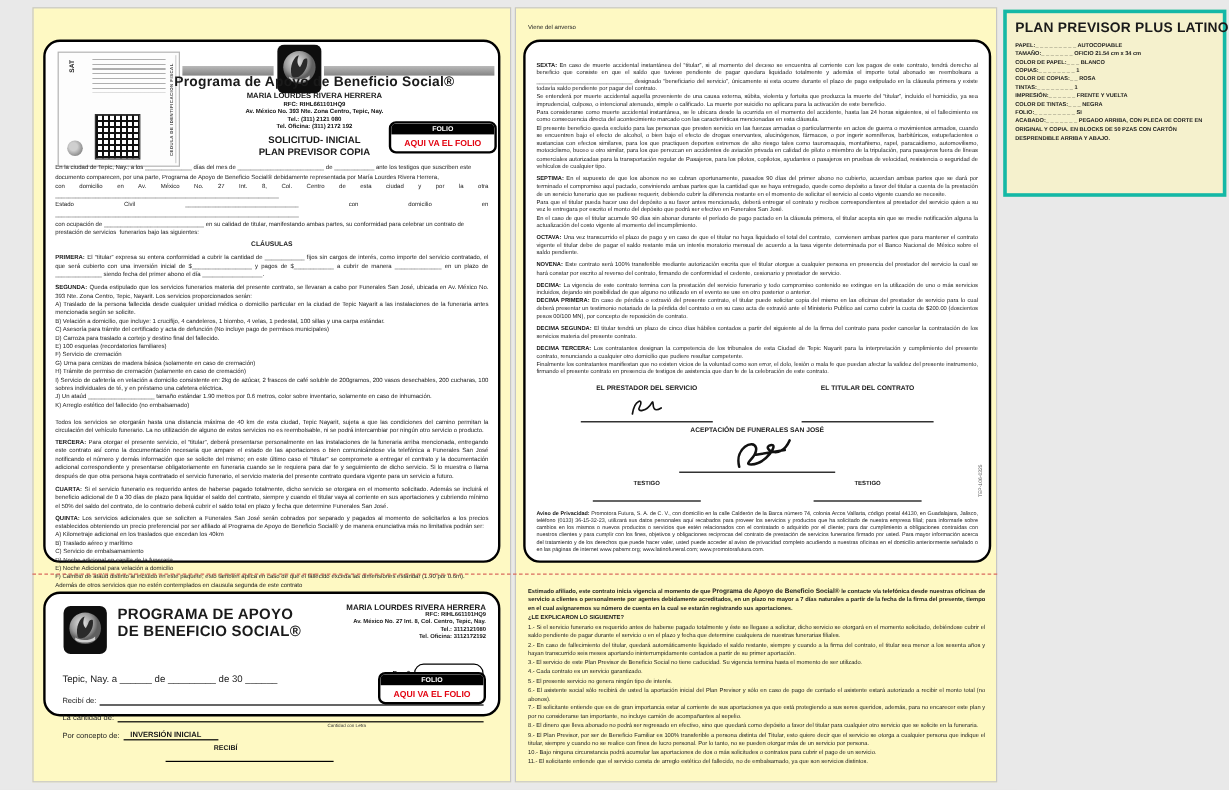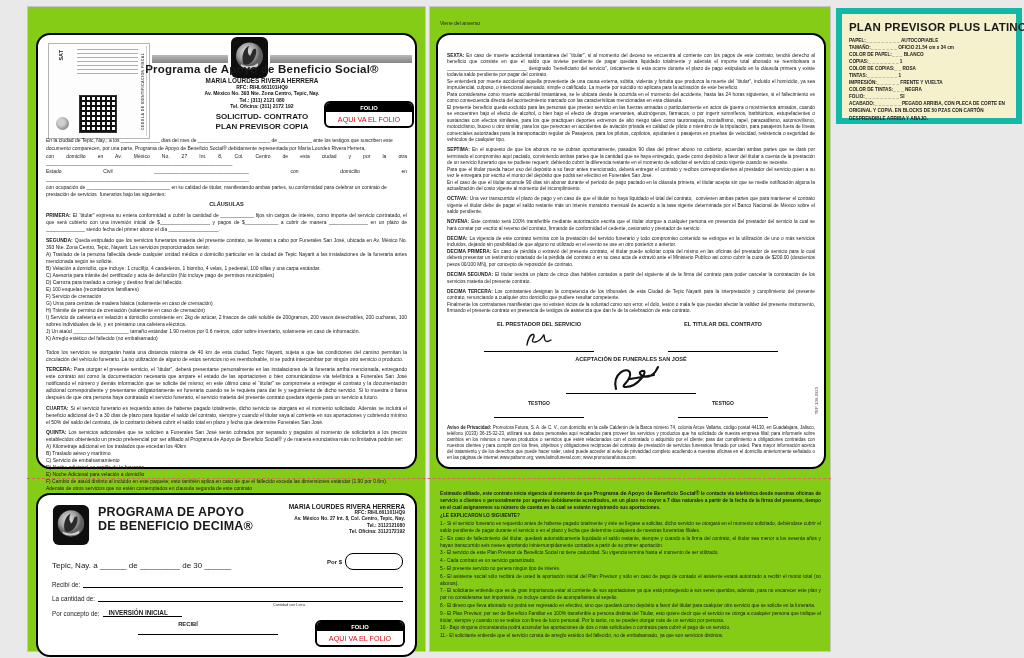--- a/index.html
+++ b/index.html
@@ -1,25 +1,25 @@
 <!DOCTYPE html>
 <html><head>
 <meta charset="utf-8">
 <style>
   html,body{margin:0;padding:0;background:#e9e9e9;}
   .canvas{position:relative;width:1024px;height:658px;background:#e9e9e9;overflow:hidden;
           font-family:"Liberation Sans",sans-serif;color:#1a1a1a;}
-  .page{position:absolute;top:6px;height:646px;background:#84cc16;border:1px solid #c6c6c6;box-sizing:border-box;}
+  .page{position:absolute;top:6px;height:646px;background:#fef9c3;border:1px solid #c6c6c6;box-sizing:border-box;}
   .page-left{left:27px;width:399px;}
   .page-right{left:429px;width:402px;}
 
   
   .cbox{position:absolute;left:8px;top:26px;width:381px;height:436px;border:2px solid #000;border-radius:14px;box-sizing:border-box;background:#fff;}
   .cbox2{position:absolute;left:6px;top:26px;width:390px;height:436px;border:2px solid #000;border-radius:14px;box-sizing:border-box;background:#fff;padding:14px 9px 42px 9px;}
-  .rbox{position:absolute;left:8px;top:486px;width:381px;height:164px;border:2px solid #000;border-radius:14px;box-sizing:border-box;background:#fff;}
+  .rbox{position:absolute;left:8px;top:486px;width:381px;height:104px;border:2px solid #000;border-radius:14px;box-sizing:border-box;background:#fff;}
 
   
   .cedula{position:absolute;left:10px;top:8px;width:102px;height:96px;border:1px solid #b5b5b5;background:#fdfdfd;display:flex;padding:2px;box-sizing:border-box;}
   .ced-strip{writing-mode:vertical-rl;transform:rotate(180deg);font-size:3.6px;font-weight:bold;color:#444;
              border-left:1px solid #d0d0d0;padding:1px;text-align:center;letter-spacing:.4px;}
   .ced-mid{width:24px;position:relative;}
   .ced-sat{position:absolute;top:4px;left:7px;writing-mode:vertical-rl;transform:rotate(180deg);font-size:5.5px;font-weight:bold;color:#222;}
   .ced-seal{position:absolute;bottom:6px;left:5px;width:13px;height:13px;border-radius:50%;
             background:radial-gradient(circle at 40% 40%, #cfcfcf 0 30%, #8f8f8f 70%, #6f6f6f 100%);}
   .ced-right{flex:1;position:relative;}
@@ -35,21 +35,21 @@
   .bar-r{left:232px;top:20px;width:142px;}
   .logo{position:absolute;left:193px;top:2px;width:37px;height:41px;}
   .hgroup{position:absolute;left:100px;top:28px;width:248px;text-align:center;}
   .brand{font-size:11.5px;font-weight:bold;letter-spacing:.2px;white-space:nowrap;}
   .hname{font-size:6.4px;font-weight:bold;margin-top:2px;}
   .hsm{font-size:5px;font-weight:bold;color:#111;line-height:1.25;}
   .doc-title{font-size:8px;font-weight:bold;margin-top:3px;line-height:1.2;}
   .folio{position:absolute;width:90px;border:2px solid #000;border-radius:6px;background:#fff;text-align:center;overflow:hidden;box-sizing:border-box;}
   .folio-front{left:286px;top:66px;}
   .folio-h{background:#000;color:#fff;font-size:5.8px;font-weight:bold;padding:1.5px 0;}
-  .folio-v{color:#e30613;font-size:7.2px;font-weight:normal;padding:2.5px 1px;}
+  .folio-v{color:#e30613;font-size:7.2px;font-weight:bold;padding:2.5px 1px;}
 
   
   .btext{position:absolute;left:8px;right:8px;top:102px;font-size:5px;line-height:1.4;text-align:justify;}
   .introline{white-space:pre-wrap;line-height:1.55;}
   .clh{text-align:center;font-weight:bold;font-size:5.6px;margin:2px 0 1px;}
   .cl{margin:3.5px 0 0;}
   .clt{font-weight:bold;margin-right:2px;}
   .clx{white-space:pre-wrap;}
   .continua{text-align:right;font-size:5px;margin-top:6px;}
   .viene{position:absolute;left:10px;top:13px;font-size:5px;color:#222;}
@@ -93,21 +93,21 @@
   .row-recibide{top:84px;right:12px;}
   .row-cantidad{top:98px;right:12px;}
   .cletra{position:absolute;right:110px;top:108px;font-size:3.8px;color:#333;}
   .row-concepto{top:114px;right:150px;}
   .concepto-val{border-bottom:1px solid #000;font-weight:bold;font-size:6.3px;padding:0 14px 0 6px;}
   .rrecibi{position:absolute;left:60px;width:180px;top:126px;text-align:center;font-weight:bold;font-size:5.8px;}
   .rsig{position:absolute;left:100px;width:140px;top:139px;border-top:1px solid #000;}
   .folio-receipt{right:10px;bottom:8px;left:auto;top:auto;}
 
   
-  .note{position:absolute;left:836px;top:8px;width:186px;height:116px;background:#f5f1cd;border:6px solid #14b8a6;box-sizing:border-box;padding:7px 7px 4px;}
+  .note{position:absolute;left:836px;top:8px;width:186px;height:156px;background:#f5f1cd;border:3px solid #14b8a6;box-sizing:border-box;padding:7px 7px 4px;}
   .note-title{font-size:11.5px;font-weight:bold;letter-spacing:.2px;margin-bottom:4px;white-space:nowrap;}
   .note-row{font-size:4.7px;font-weight:bold;line-height:1.5;}
 </style>
 </head>
 <body>
 
 <div class="canvas">
 
   <section class="page page-left">
     <div class="cbox">
@@ -142,21 +142,21 @@
       </div>
       <div class="bar bar-r"></div>
 
       <div class="hgroup">
         <div class="brand">Programa de Apoyo de Beneficio Social®</div>
         <div class="hname">MARIA LOURDES RIVERA HERRERA</div>
         <div class="hsm">RFC: RIHL661101HQ9</div>
         <div class="hsm">Av. México No. 393 Nte. Zona Centro, Tepic, Nay.</div>
         <div class="hsm">Tel.: (311) 2121 080</div>
         <div class="hsm">Tel. Oficina: (311) 2172 192</div>
-        <div class="doc-title">SOLICITUD- CONTRATO</div>
+        <div class="doc-title">SOLICITUD- INICIAL</div>
         <div class="doc-title" style="margin-top:0;">PLAN PREVISOR COPIA</div>
       </div>
 
       <div class="folio folio-front">
         <div class="folio-h">FOLIO</div>
         <div class="folio-v">AQUI VA EL FOLIO</div>
       </div>
 
       <div class="btext">
         <div class="introline">En la ciudad de Tepic, Nay.; a los ______________ días del mes de __________________________ de ____________ ante los testigos que suscriben este</div>
@@ -199,21 +199,21 @@
       <div class="rlogo">
         <svg width="40" height="40" viewBox="0 0 37 41">
           <rect x="0" y="0" width="37" height="41" rx="6" fill="#0e0e0e"></rect>
           <circle cx="18.5" cy="19" r="13.5" fill="url(#g1)"></circle>
           <path d="M12 26 C 10 18 14 10 18 9 C 16 14 17 17 19 19 C 22 15 21 11 25 12 C 26 18 23 24 18 27 C 15 28 13 28 12 26 Z" fill="#2a2a2a"></path>
           <path d="M10 27 C 14 30 23 30 27 26 L 27 29 C 22 32 14 32 10 29 Z" fill="#cfcfcf"></path>
         </svg>
       </div>
       <div class="rbrand">
         <div>PROGRAMA DE APOYO</div>
-        <div>DE BENEFICIO DECIMA®</div>
+        <div>DE BENEFICIO SOCIAL®</div>
       </div>
       <div class="rright">
         <div class="rr-name">MARIA LOURDES RIVERA HERRERA</div>
         <div class="rr-sm">RFC: RIHL661101HQ9</div>
         <div class="rr-sm">Av. México No. 27 Int. 8, Col. Centro, Tepic, Nay.</div>
         <div class="rr-sm">Tel.: 3112121080</div>
         <div class="rr-sm">Tel. Oficina: 3112172192</div>
       </div>
       <div class="rpor">
         <span>Por $</span>

